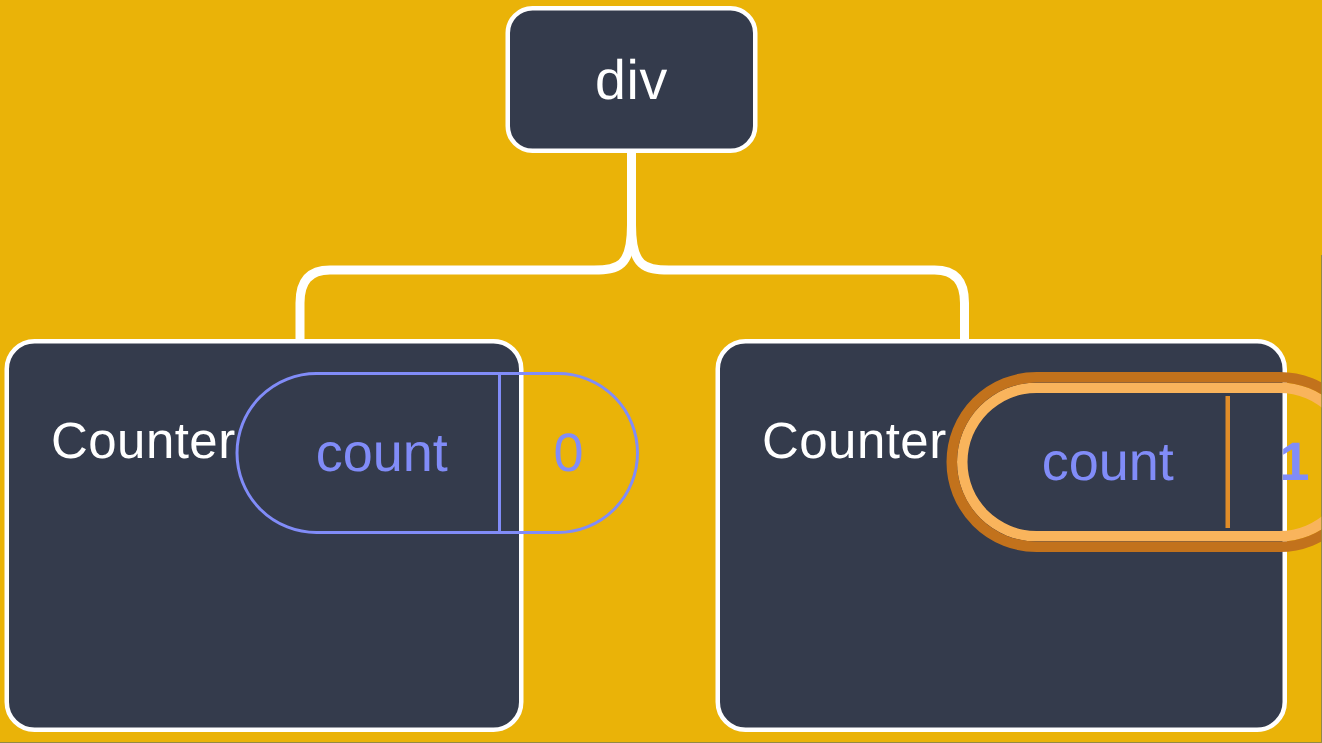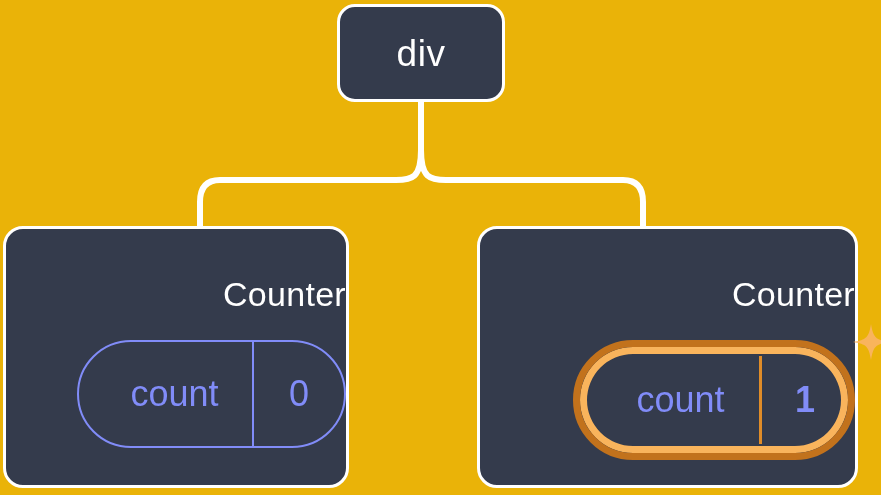--- a/index.html
+++ b/index.html
@@ -41,23 +41,24 @@
   }
   #node-div .tag-label {
     color: #ffffff;
     font-size: 37px;
     font-weight: 400;
     letter-spacing: 0.5px;
     line-height: 1;
   }
   .counter-card {
     display: flex;
-    flex-direction: column;
-    align-items: flex-end;
+    flex-direction: row;
+    align-items: flex-start;
     border-radius: 20px;
+    padding-left: 28px;
   }
   #node-counter-left {
     left: 3px;
     top: 226px;
     width: 346px;
     height: 262px;
   }
   #node-counter-right {
     left: 477px;
     top: 226px;
@@ -67,21 +68,21 @@
   .card-title {
     color: #ffffff;
     font-size: 34px;
     font-weight: 400;
     letter-spacing: 0.3px;
     margin-top: 48px;
     line-height: 1;
   }
   .state-wrap {
     position: relative;
-    margin-top: 29px;
+    margin-top: 19px;
   }
   
   .pill {
     display: flex;
     align-items: stretch;
     box-sizing: border-box;
     border: 2px solid #818cf8;
     border-radius: 999px;
     height: 108px;
   }

